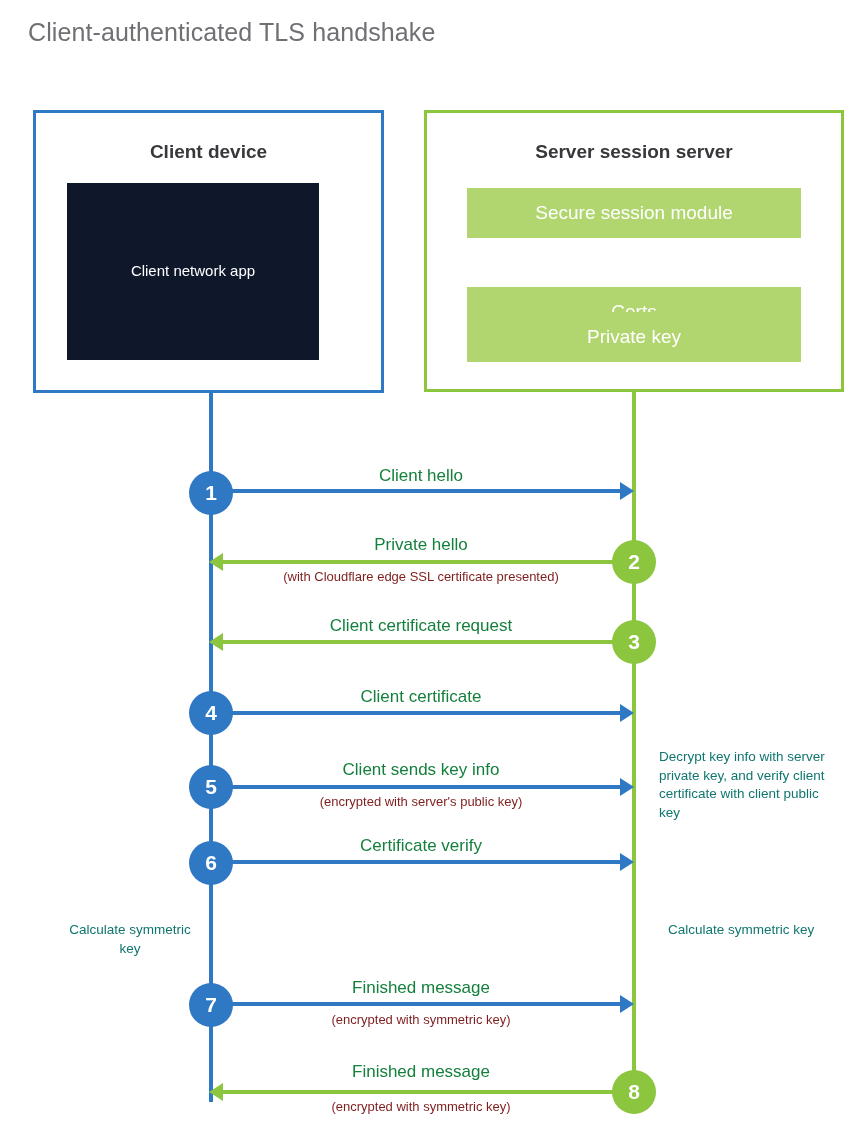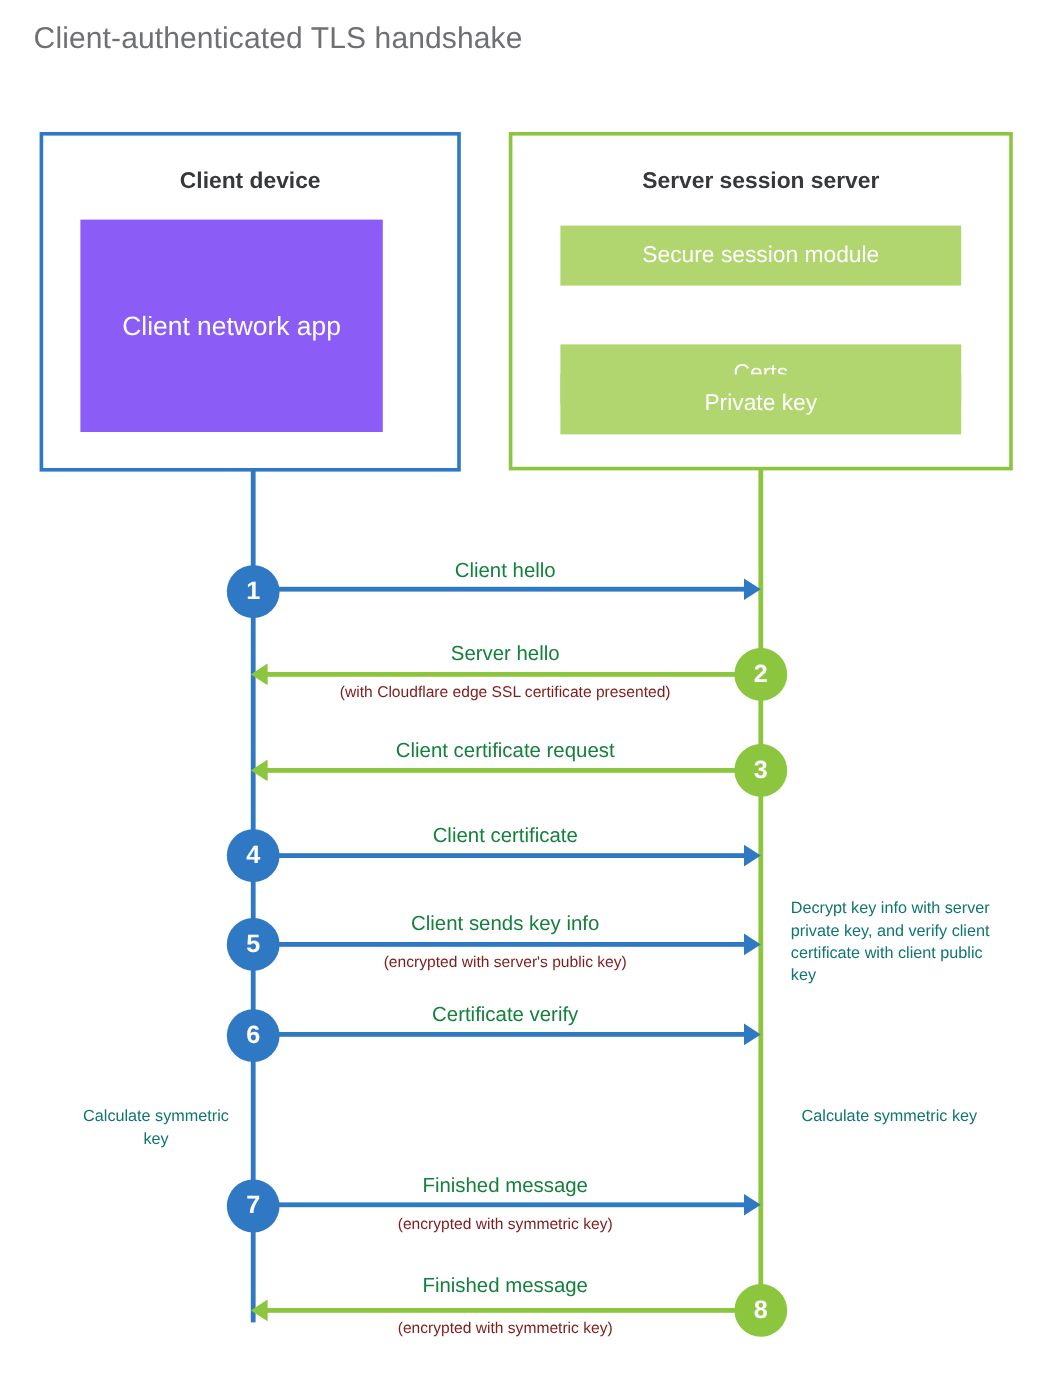--- a/index.html
+++ b/index.html
@@ -62,27 +62,27 @@
     font-weight: bold;
     color: #36383b;
   }
 
   .client-app {
     position: absolute;
     left: 67px;
     top: 183px;
     width: 252px;
     height: 177px;
-    background: #8b5cf6;
+    background: #0f172a;
     display: flex;
     align-items: center;
     justify-content: center;
     text-align: center;
     color: #ffffff;
-    font-size: 22px;
+    font-size: 15px;
     line-height: 1.35;
     box-sizing: border-box;
     padding: 0 10px;
   }
 
   .server-bar {
     position: absolute;
     left: 467px;
     width: 334px;
     height: 50px;
@@ -211,21 +211,21 @@
   <div class="server-bar server-bar-3">Private key</div>
 
   <div class="lifeline lifeline-client"></div>
   <div class="lifeline lifeline-server"></div>
 
   <div class="msg-label" style="left:221px; top:466px; width:400px;">Client hello</div>
   <div class="arrow-line c-blue" style="left:211px; top:489px; width:411px;"></div>
   <div class="arrow-head right h-blue" style="left:620px; top:482px;"></div>
   <div class="step-circle circle-blue" style="left:189px; top:471px;">1</div>
 
-  <div class="msg-label" style="left:221px; top:535px; width:400px;">Server hello</div>
+  <div class="msg-label" style="left:221px; top:535px; width:400px;">Private hello</div>
   <div class="arrow-line c-green" style="left:222px; top:560px; width:412px;"></div>
   <div class="arrow-head left h-green" style="left:209px; top:553px;"></div>
   <div class="msg-sublabel" style="left:221px; top:569px; width:400px;">(with Cloudflare edge SSL certificate presented)</div>
   <div class="step-circle circle-green" style="left:612px; top:540px;">2</div>
 
   <div class="msg-label" style="left:221px; top:616px; width:400px;">Client certificate request</div>
   <div class="arrow-line c-green" style="left:222px; top:640px; width:412px;"></div>
   <div class="arrow-head left h-green" style="left:209px; top:633px;"></div>
   <div class="step-circle circle-green" style="left:612px; top:620px;">3</div>
 

